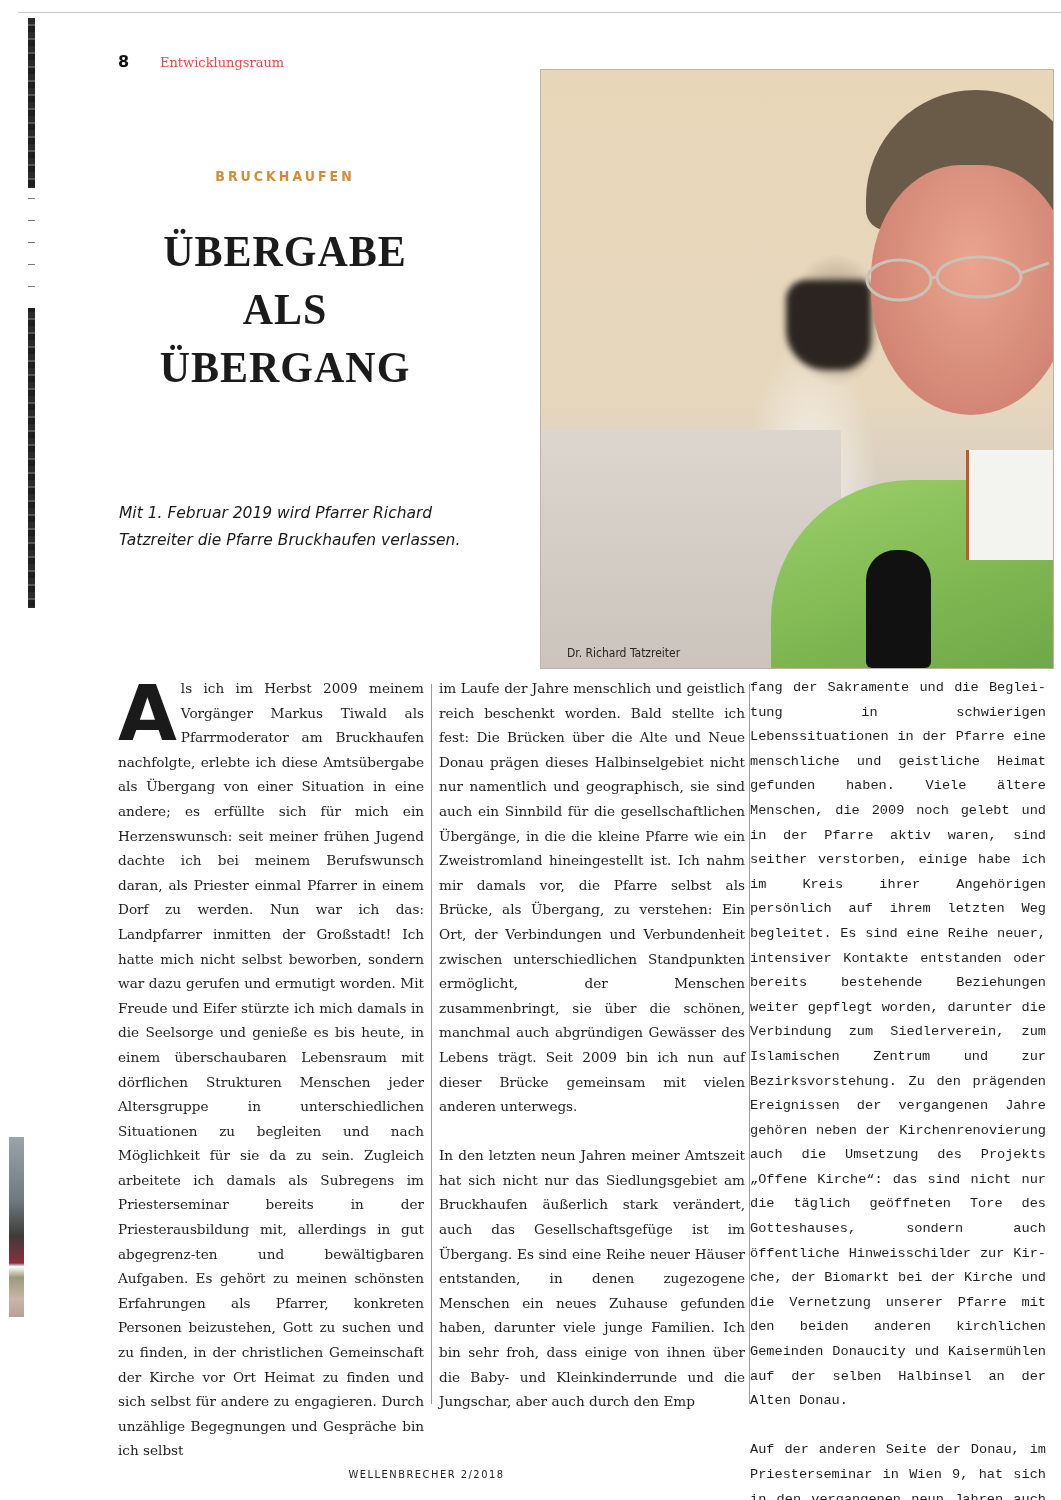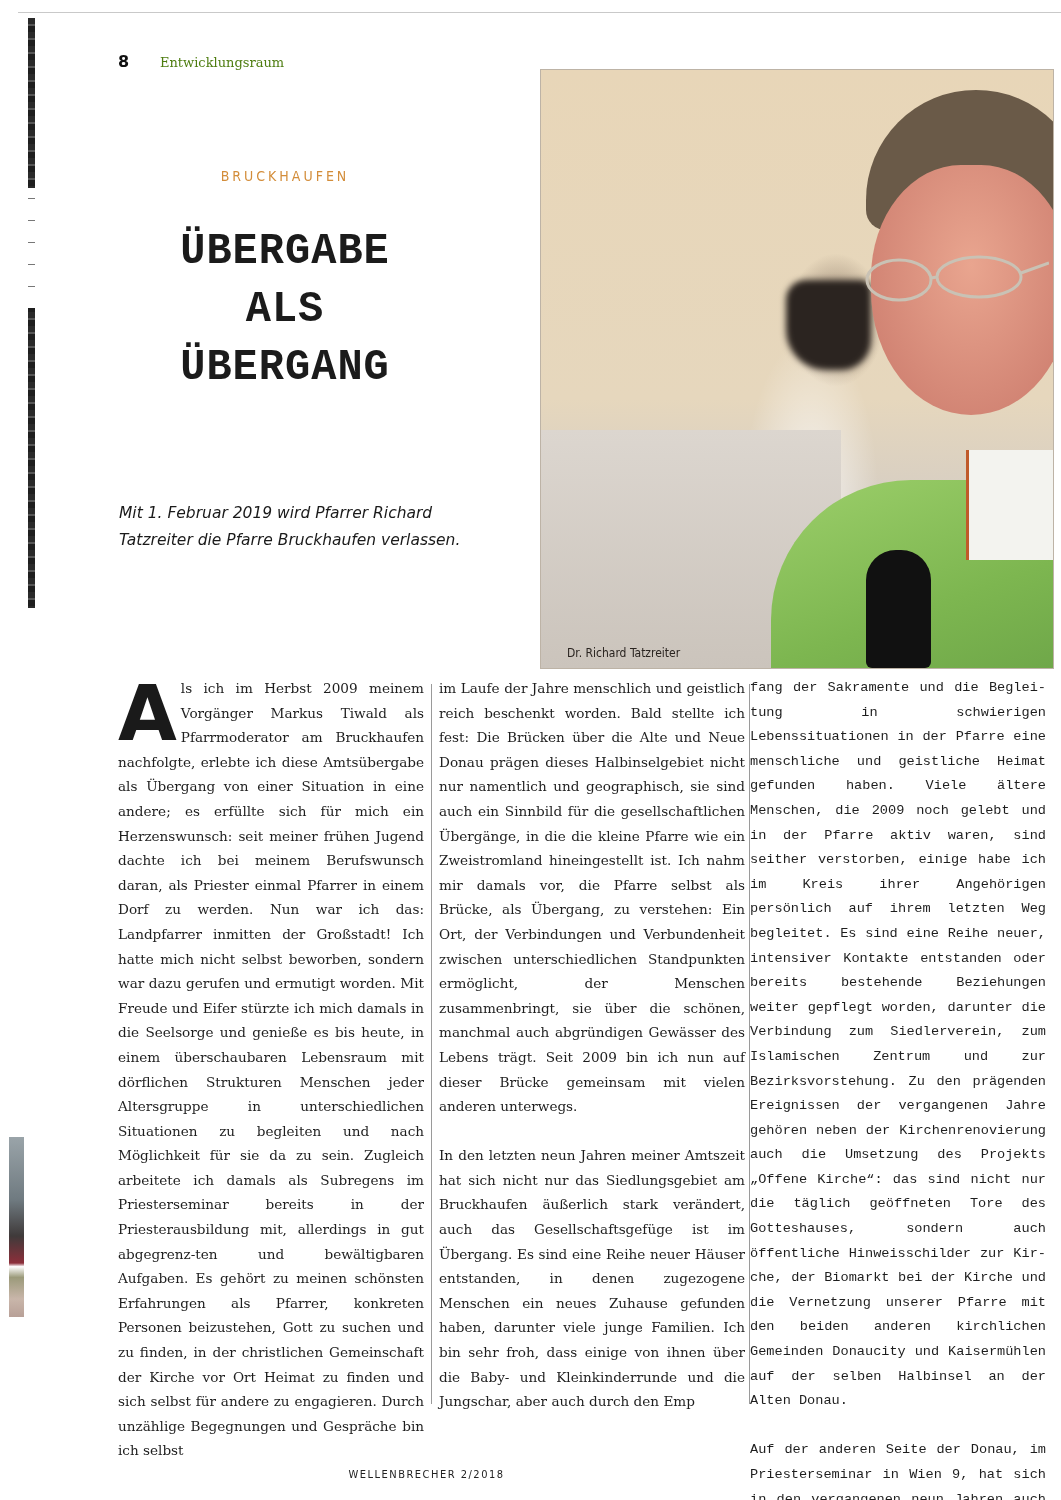--- a/index.html
+++ b/index.html
@@ -13,29 +13,29 @@
   .scan-edge {
     position: absolute; left: 28px; top: 18px; width: 7px; height: 590px;
     background: repeating-linear-gradient(180deg, #2a2a2a 0 6px, #555 6px 8px, #1e1e1e 8px 14px);
   }
   .scan-edge.gap { top: 188px; height: 120px; background: repeating-linear-gradient(180deg, #fff 0 10px, #777 10px 11px, #fff 11px 22px); }
   .edge-photo {
     position: absolute; left: 9px; top: 1137px; width: 15px; height: 180px;
     background: linear-gradient(180deg, #9aa4a9 0%, #6f7a80 35%, #3f3a3a 55%, #8c2f3a 70%, #ffffff 72%, #9b9a7a 78%, #c9b6aa 90%, #b8a097 100%);
   }
   .page-num { position: absolute; left: 118px; top: 52px; font-family: "DejaVu Sans", sans-serif; font-weight: bold; font-size: 16px; color: #111; }
-  .section { position: absolute; left: 160px; top: 55px; font-size: 13px; color: #4d7c0f; }
+  .section { position: absolute; left: 160px; top: 55px; font-size: 13px; color: #ef4444; }
   .kicker {
     position: absolute; left: 160px; top: 168px; width: 250px; text-align: center;
-    font-family: "DejaVu Sans Condensed", "DejaVu Sans", sans-serif; font-weight: normal;
+    font-family: "DejaVu Sans Condensed", "DejaVu Sans", sans-serif; font-weight: bold;
     font-size: 14px; letter-spacing: 3px; color: #d38d3a;
   }
   .headline {
     position: absolute; left: 110px; top: 222px; width: 350px; text-align: center;
-    font-family: Liberation Mono, monospace; font-weight: bold; font-size: 42px; line-height: 58px;
+    font-family: Liberation Serif, serif; font-weight: bold; font-size: 42px; line-height: 58px;
     color: #1b1b1b; letter-spacing: 1px;
   }
   .headline div { transform: scaleY(1.05); }
   .lead {
     position: absolute; left: 119px; top: 460px; width: 360px;
     font-family: "DejaVu Sans", sans-serif; font-style: italic; font-size: 15.5px; line-height: 27px; color: #1a1a1a; margin-top: 40px;
   }
   .photo {
     position: absolute; left: 540px; top: 58px; width: 512px; height: 598px; overflow: hidden;
     background:

